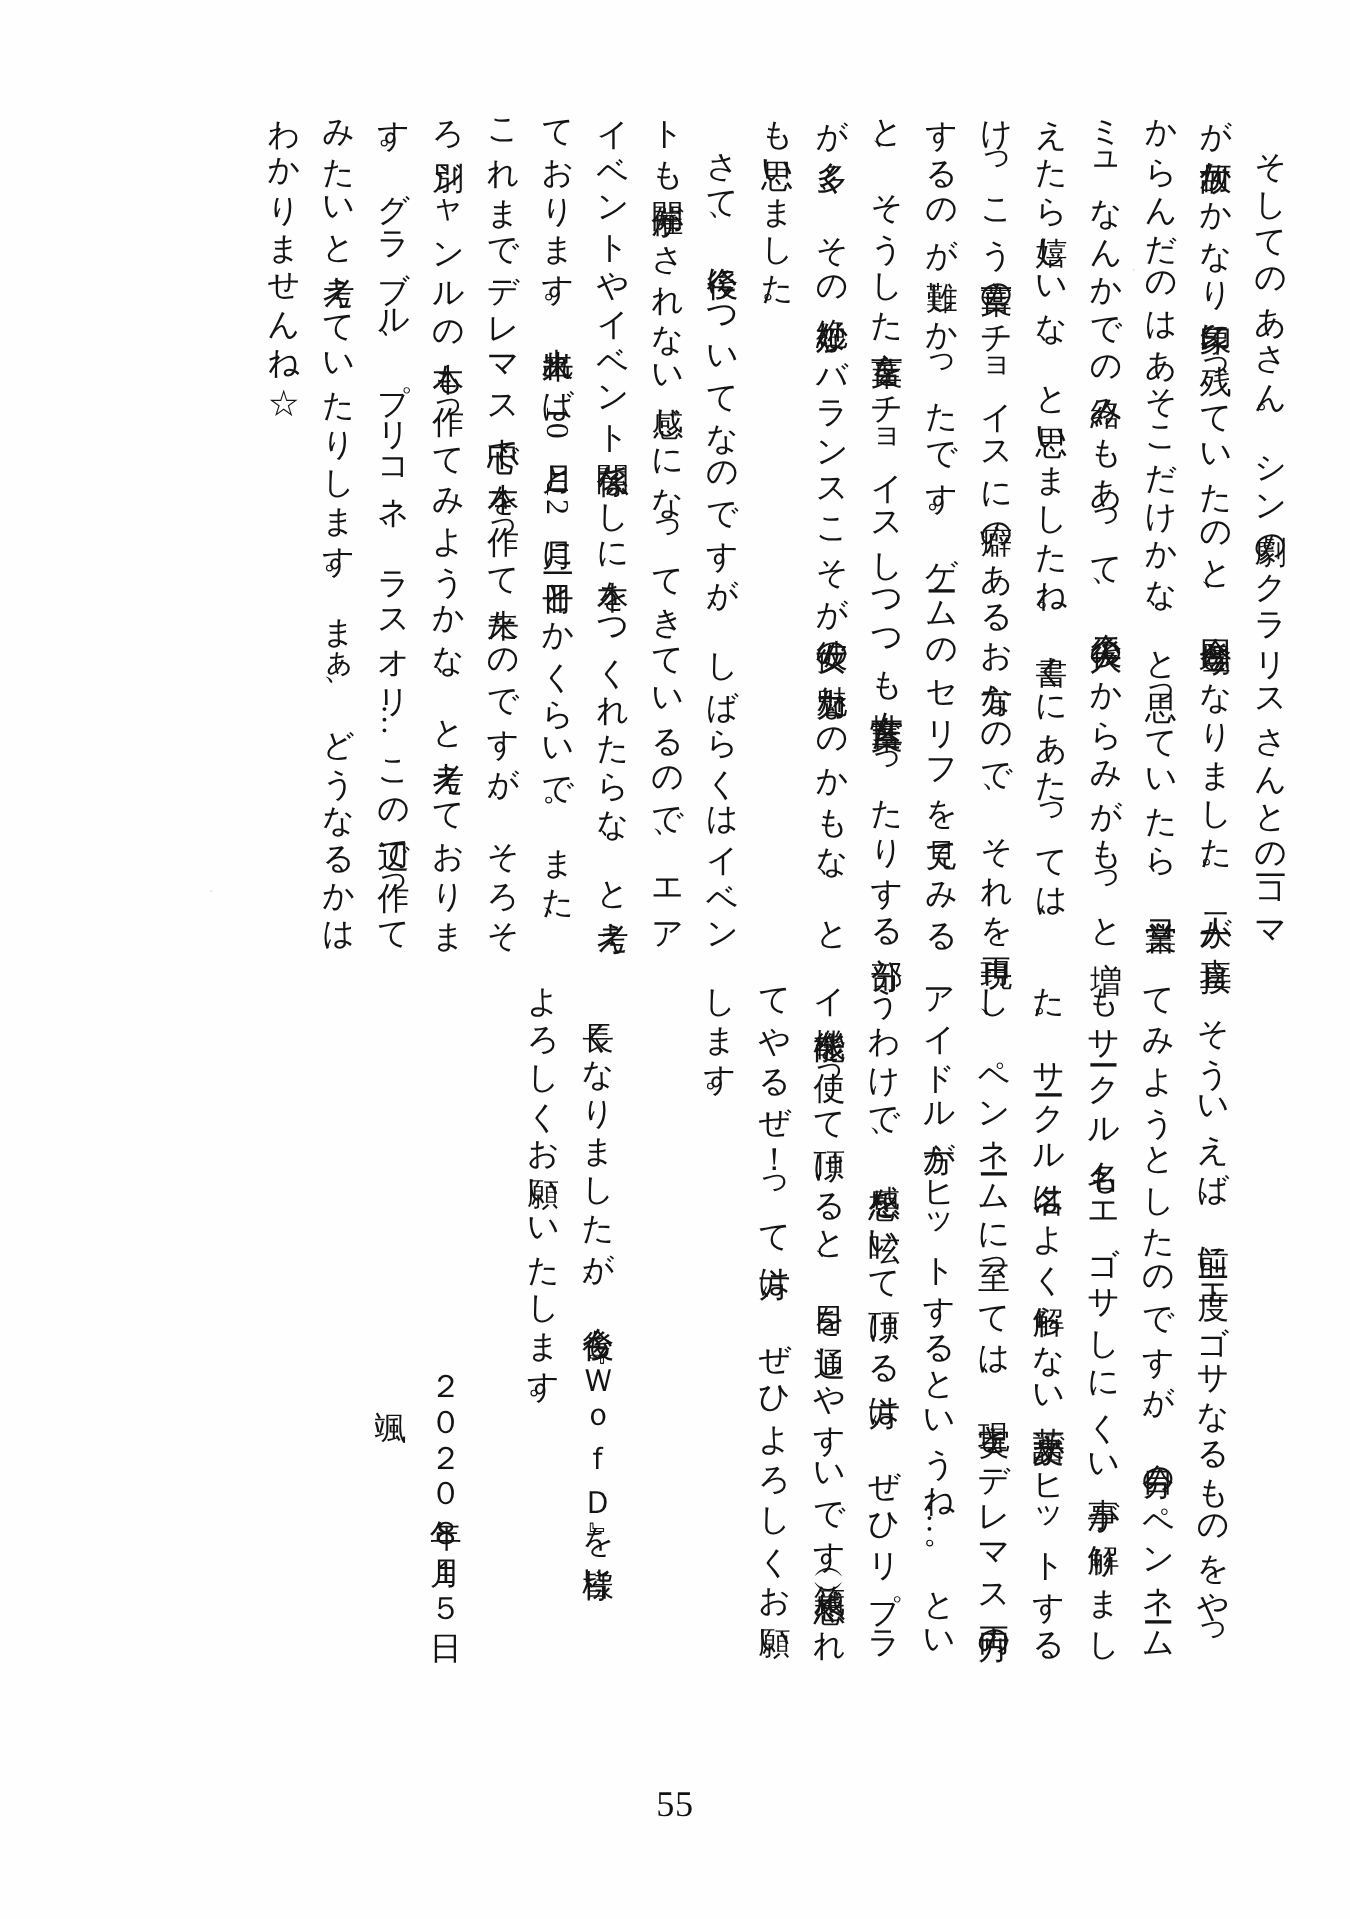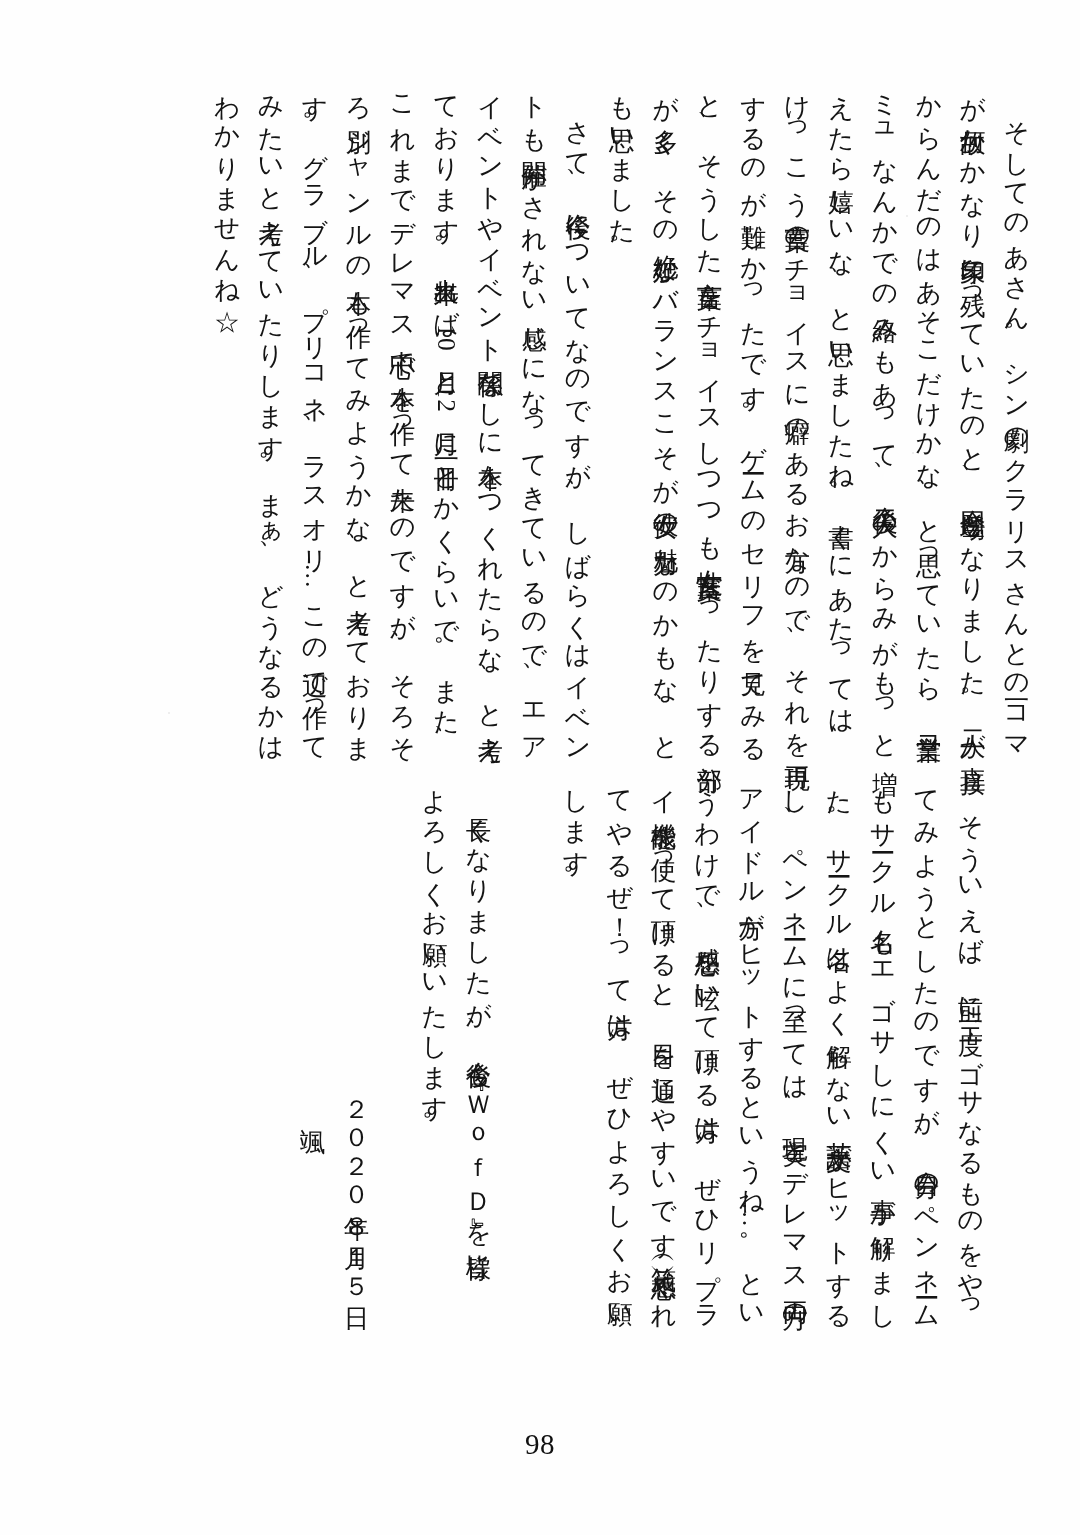--- a/index.html
+++ b/index.html
@@ -133,20 +133,20 @@
 
   <div class="vblock" id="block-close">
     <p class="para">長くなりましたが、今後も『Ｗ ｏｆ Ｄ』を皆様よろしくお願いいたします。</p>
   </div>
 
   <div class="vblock" id="block-sign">
     <p class="date">２０２０年８月１５日</p>
     <p class="sig">颯</p>
   </div>
 
-  <div id="folio">98</div>
+  <div id="folio">55</div>
 
   <span class="speck" style="left:168px; top:712px;"></span>
   <span class="speck" style="left:906px; top:215px;"></span>
   <span class="speck" style="left:748px; top:742px;"></span>
   <span class="speck" style="left:912px; top:452px;"></span>
 
 </div>
 
 </body></html>

